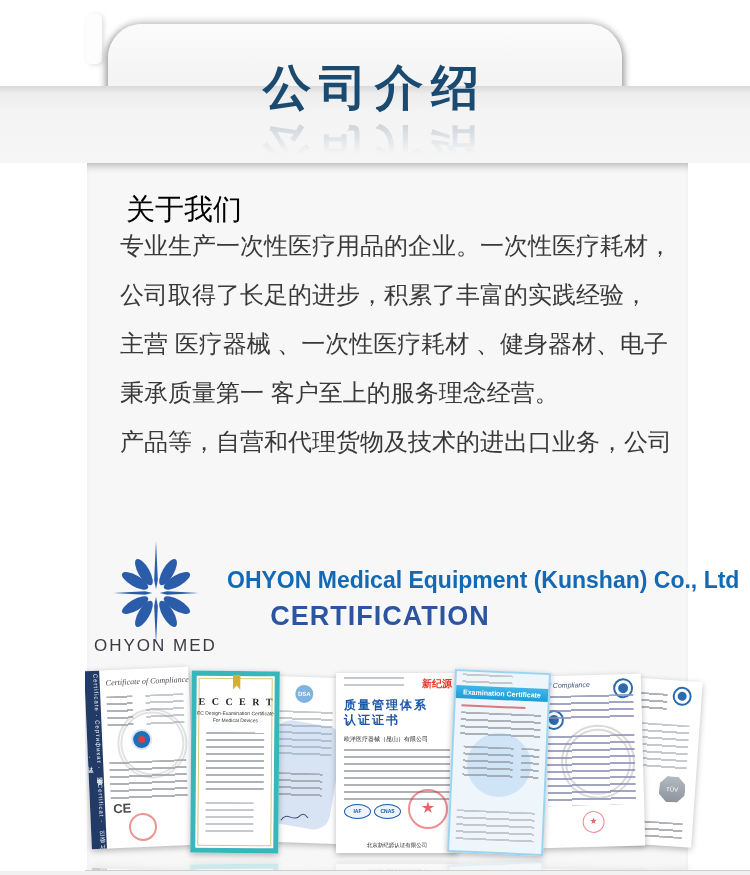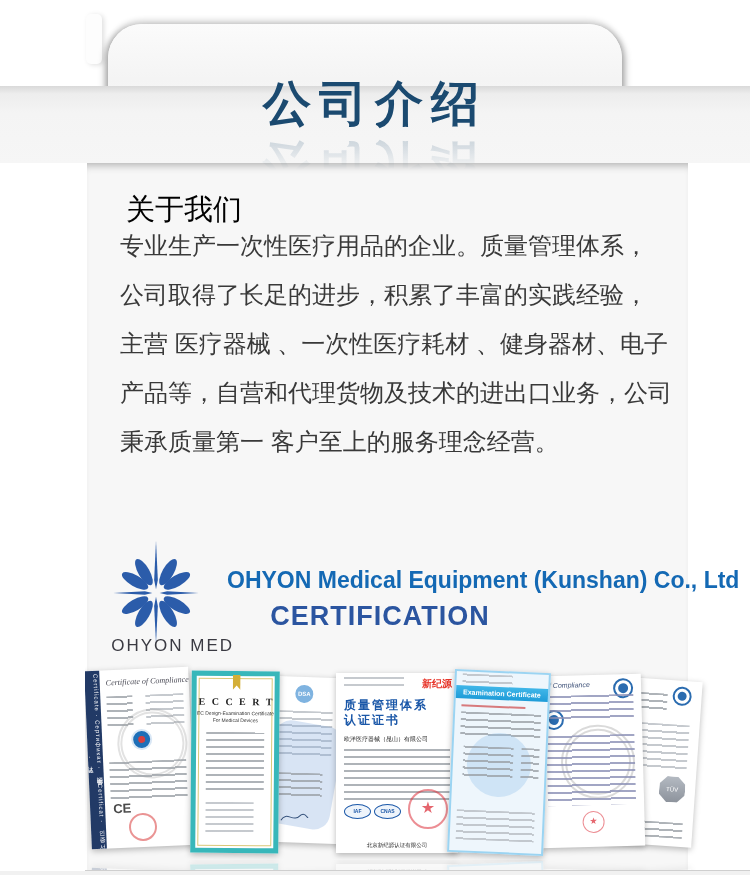--- a/index.html
+++ b/index.html
@@ -11,35 +11,35 @@
 
   
   .notch{left:86px;top:14px;width:16px;height:50px;background:#fdfdfd;border-radius:5px;
          box-shadow:2px 1px 5px rgba(0,0,0,.13);}
   .band{left:0;top:86px;width:750px;height:77px;
         background:linear-gradient(#d9d9d9,#ededed 10%,#f4f4f4 35%,#f6f6f6);}
   .tab{left:108px;top:24px;width:514px;height:78px;border-radius:34px 34px 0 0;
        background:linear-gradient(#fbfbfb,#f4f4f4 70%,#f6f6f6);
        box-shadow:0 -3px 6px rgba(0,0,0,.20),-6px 2px 7px -3px rgba(0,0,0,.28),6px 2px 7px -3px rgba(0,0,0,.28);}
   .page-title{left:0;top:56px;width:750px;text-align:center;z-index:4;
-       font-size:48px;font-weight:bold;letter-spacing:8px;color:#1b4a70;margin-top:16px;}
+       font-size:48px;font-weight:bold;letter-spacing:8px;color:#1b4a70;}
   .page-title.refl{top:116px;transform:scaleY(-1);opacity:.26;filter:blur(.6px);
        -webkit-mask-image:linear-gradient(to bottom,transparent 40%,rgba(0,0,0,.9));
        mask-image:linear-gradient(to bottom,transparent 40%,rgba(0,0,0,.9));}
 
   
   .card{left:87px;top:163px;width:601px;height:707px;background:#f7f7f7;z-index:2;
         box-shadow:inset 0 8px 8px -6px rgba(0,0,0,.30);}
   .about-heading{left:120px;top:190px;font-size:29px;color:#000000;z-index:3;margin-left:6px;}
   .about-lines{left:120px;top:221px;width:560px;z-index:3;}
   .about-lines div{height:49px;line-height:49px;font-size:24px;color:#393939;white-space:nowrap;}
 
   
   .logo{left:100px;top:541px;z-index:3;}
-  .logo-text{left:94px;top:636px;width:140px;text-align:right;z-index:3;
+  .logo-text{left:94px;top:636px;width:140px;text-align:left;z-index:3;
        font-size:17px;letter-spacing:2px;color:#3a3a42;}
   .company-name{left:227px;top:567px;font-size:23px;font-weight:bold;color:#1469b4;z-index:3;white-space:nowrap;}
   .certification-title{left:260px;top:601px;width:240px;text-align:center;z-index:3;
        font-size:27px;font-weight:800;letter-spacing:1px;color:#2b55a0;}
 
   
   .certs-area{left:85px;top:663px;width:645px;height:207px;overflow:hidden;z-index:3;}
   .certs-row{position:relative;width:615px;height:194px;
        -webkit-box-reflect:below 3px linear-gradient(to bottom,transparent 70%,rgba(0,0,0,.25));}
   .cert{position:absolute;background:#fff;box-shadow:0 2px 6px rgba(0,0,0,.28);}
@@ -121,25 +121,25 @@
 
 <div class="abs notch"></div>
 <div class="abs tab"></div>
 <div class="abs band"></div>
 <div class="abs page-title">公司介绍</div>
 <div class="abs page-title refl">公司介绍</div>
 
 <div class="abs card"></div>
 <div class="abs about-heading">关于我们</div>
 <div class="abs about-lines">
-  <div>专业生产一次性医疗用品的企业。质量管理体系，</div>
+  <div>专业生产一次性医疗用品的企业。一次性医疗耗材，</div>
   <div>公司取得了长足的进步，积累了丰富的实践经验，</div>
   <div>主营 医疗器械 、一次性医疗耗材 、健身器材、电子</div>
+  <div>秉承质量第一 客户至上的服务理念经营。</div>
   <div>产品等，自营和代理货物及技术的进出口业务，公司</div>
-  <div>秉承质量第一 客户至上的服务理念经营。</div>
 </div>
 
 <div class="abs logo">
   <svg width="112" height="104" viewBox="0 0 120 112">
     <g fill="#2b5caa" transform="translate(60,56)">
       <polygon points="0,-56 2,-14 0,-4 -2,-14"></polygon>
       <polygon points="0,54 2,14 0,4 -2,14"></polygon>
       <polygon points="-46,0 -12,2 -4,0 -12,-2"></polygon>
       <polygon points="46,0 12,2 4,0 12,-2"></polygon>
       <ellipse cx="0" cy="-26" rx="6" ry="16" transform="rotate(30)"></ellipse>

